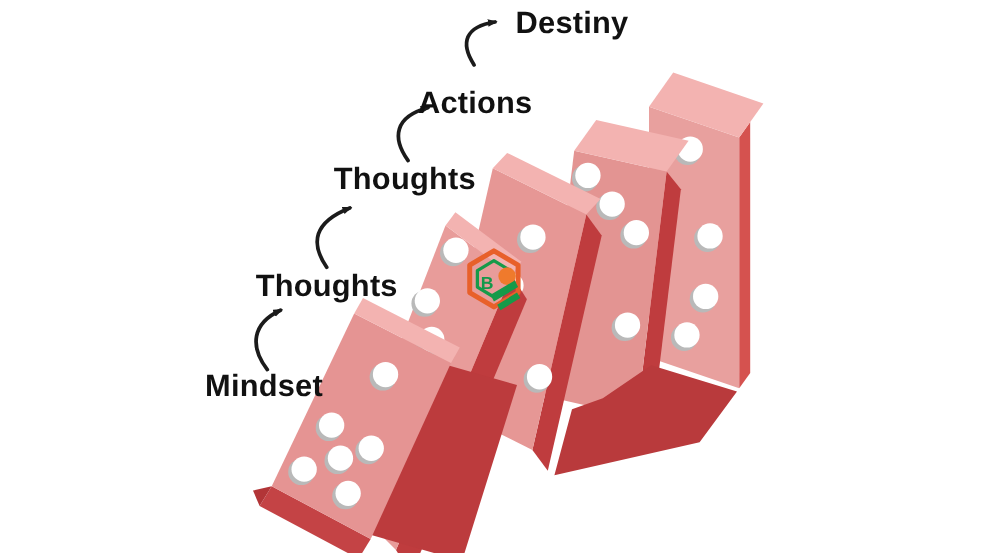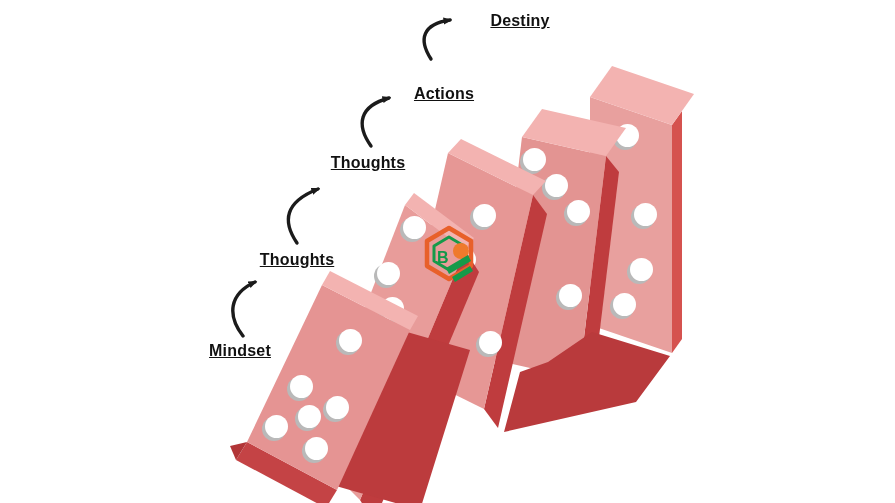--- a/index.html
+++ b/index.html
@@ -3,23 +3,22 @@
 <meta charset="utf-8">
 <style>
   html,body{margin:0;padding:0;background:#ffffff;}
   #stage{
     position:relative;width:895px;height:503px;background:#ffffff;
     overflow:hidden;font-family:"Liberation Sans",sans-serif;
   }
   #art{position:absolute;left:0;top:0;}
   .step-label{
     position:absolute;transform:translate(-50%,-50%);
-    font-weight:700;font-size:16px;color:#111111;letter-spacing:.2px;
+    font-weight:700;font-size:28px;color:#111111;letter-spacing:.2px;
     white-space:nowrap;
-    text-decoration:underline;
   }
 </style>
 </head>
 <body>
 
 <div id="stage">
   <svg id="art" width="895" height="503" viewBox="0 0 895 503" xmlns="http://www.w3.org/2000/svg">
     <defs>
       <marker id="ah" markerWidth="9" markerHeight="8" refX="6.5" refY="3.5" orient="auto" markerUnits="userSpaceOnUse">
         <path d="M0,0 L9,3.5 L0,7 Z" fill="#1b1b1b"></path>
@@ -93,15 +92,15 @@
         <path d="M 243,336 C 227,315 229,294 255,282" fill="none" stroke="#1b1b1b" stroke-width="3.4" stroke-linecap="round" marker-end="url(#ah)"></path>
         <path d="M 297,243 C 282,221 285,202 318,189" fill="none" stroke="#1b1b1b" stroke-width="3.4" stroke-linecap="round" marker-end="url(#ah)"></path>
         <path d="M 371,146 C 356,125 359,106 389,98" fill="none" stroke="#1b1b1b" stroke-width="3.4" stroke-linecap="round" marker-end="url(#ah)"></path>
         <path d="M 431,59 C 418,39 423,24 450,20" fill="none" stroke="#1b1b1b" stroke-width="3.4" stroke-linecap="round" marker-end="url(#ah)"></path>
       </g>
   </svg>
 
   <span class="step-label" style="left: 297px; top: 260px; color: rgb(17, 17, 17);">Thoughts</span>
   <span class="step-label" style="left: 240px; top: 351px; color: rgb(17, 17, 17);">Mindset</span>
   <span class="step-label" style="left: 368px; top: 163px; color: rgb(17, 17, 17);">Thoughts</span>
-  <span class="step-label" style="left: 444px; top: 94px; color: rgb(17, 17, 17);">Actions</span>
+  <span class="step-label" style="left: 432px; top: 94px; color: rgb(17, 17, 17);">Actions</span>
   <span class="step-label" style="left: 520px; top: 21px; color: rgb(17, 17, 17);">Destiny</span>
 </div>
 
 </body></html>

